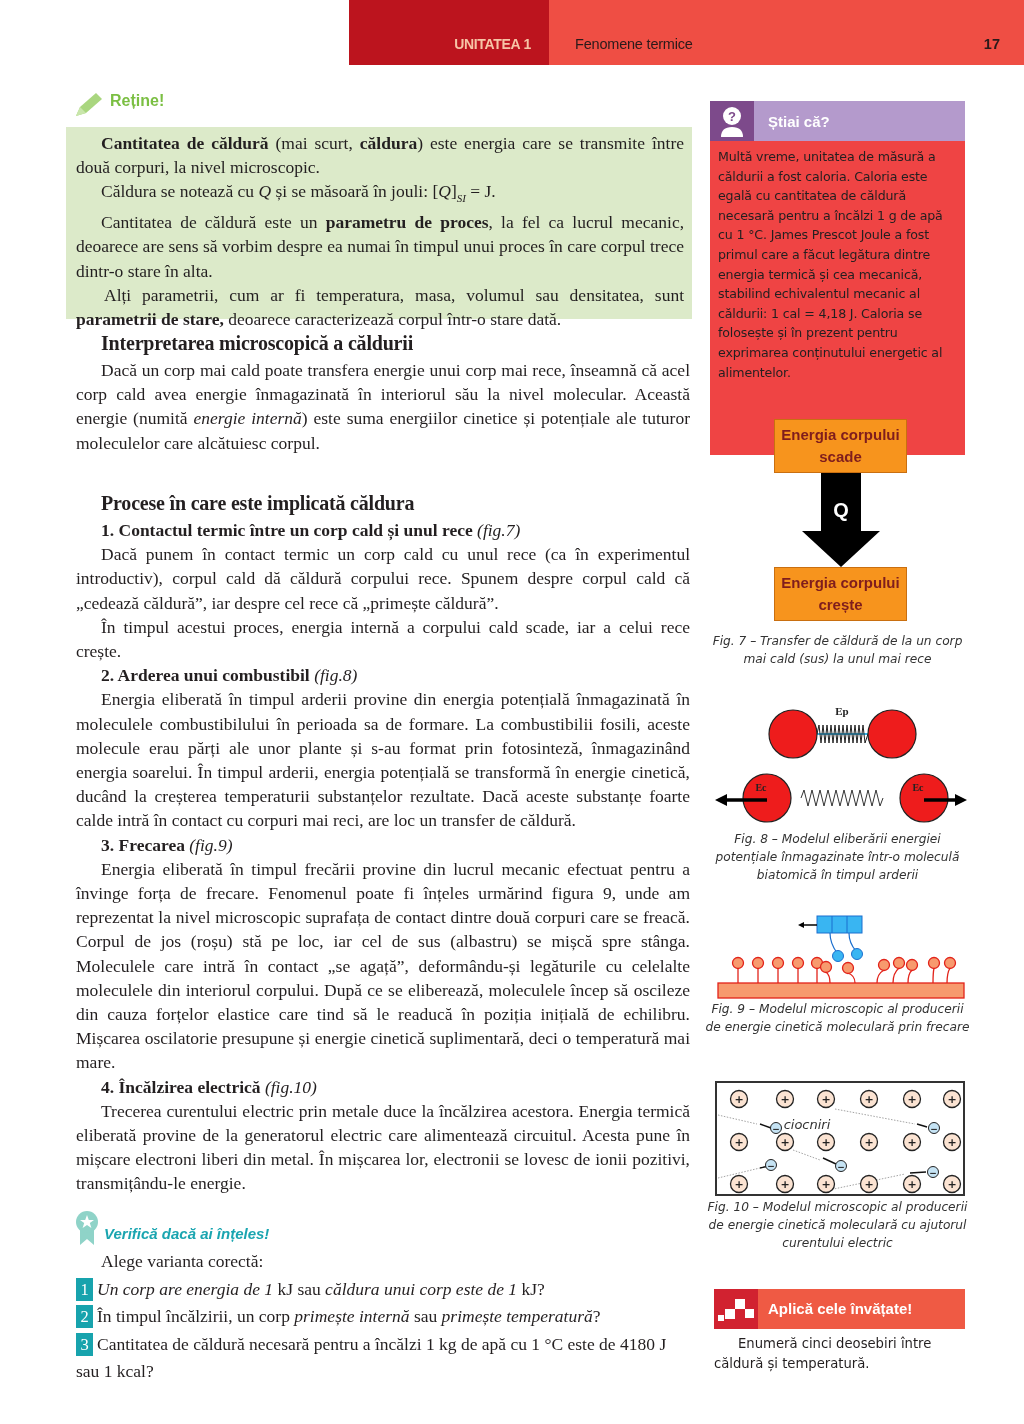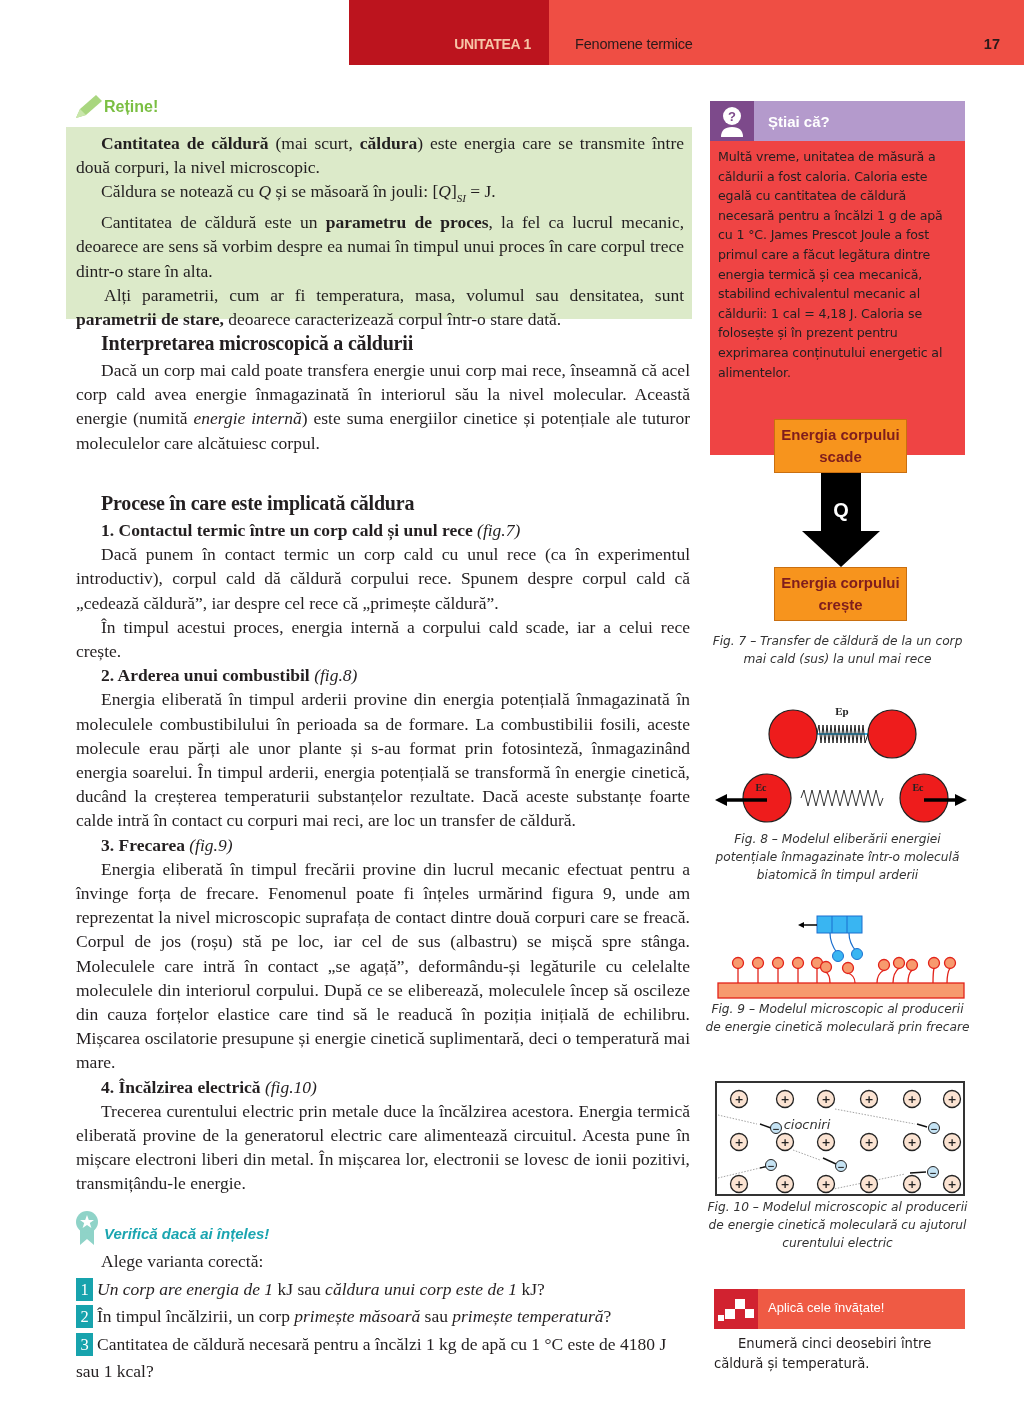--- a/index.html
+++ b/index.html
@@ -9,21 +9,21 @@
   
   .hdr { position: absolute; top: 0; left: 0; width: 1024px; height: 65px; }
   .hdr-unit { position: absolute; left: 349px; top: 0; width: 200px; height: 65px; background: #bc141e; }
   .hdr-topic { position: absolute; left: 549px; top: 0; width: 475px; height: 65px; background: #ef4e44; }
   .hdr-unit span { position: absolute; right: 18px; top: 36px; font-family: "Liberation Sans", sans-serif; font-weight: bold; font-size: 14px; color: #f7c4a6; letter-spacing: -0.3px; }
   .hdr-topic .t { position: absolute; left: 26px; top: 36px; font-family: "Liberation Sans", sans-serif; font-size: 14.5px; color: #2a1a1a; letter-spacing: -0.2px; }
   .hdr-topic .p { position: absolute; right: 24px; top: 36px; font-family: "Liberation Sans", sans-serif; font-weight: bold; font-size: 14.5px; color: #2a1a1a; }
 
   
   .main { position: absolute; left: 66px; top: 0; width: 626px; }
-  .retine-title { position: absolute; left: 8px; top: 92px; height: 30px; display: flex; align-items: center; }
+  .retine-title { position: absolute; left: 8px; top: 92px; height: 30px; display: flex; gap: 6px; }
   .retine-title .lbl { font-family: "Liberation Sans", sans-serif; font-weight: bold; color: #7bbf43; font-size: 16px; }
   .retine-box { position: absolute; left: 0; top: 127px; width: 626px; height: 192px; background: #dceac9; padding: 4px 8px 0 10px; font-size: 17.5px; line-height: 24.2px; text-align: justify; }
   .retine-box p { text-indent: 25px; }
   .retine-box p.ind2 { text-indent: 28px; }
 
   .sec { position: absolute; left: 10px; width: 614px; font-size: 17.5px; line-height: 24.2px; text-align: justify; }
   .sec p { text-indent: 25px; }
   .sec h2 { font-size: 20px; font-weight: bold; padding-left: 25px; line-height: 26px; margin-bottom: 2px; letter-spacing: -0.2px; }
   .sec h3 { font-size: 17.5px; font-weight: bold; padding-left: 25px; line-height: 24.2px; }
   .sec h3 i { font-weight: normal; }
@@ -39,21 +39,21 @@
   .stiai-hdr .lbl { position: absolute; left: 58px; top: 12px; color: #fff; font-family: "Liberation Sans", sans-serif; font-weight: bold; font-size: 15px; }
   .stiai-body { position: absolute; left: 710px; top: 141px; width: 255px; height: 314px; background: #ef4444; padding: 6px 6px 0 8px; font-family: "DejaVu Sans", sans-serif; font-size: 12.6px; line-height: 19.6px; color: #231f20; letter-spacing: -0.15px; }
 
   .fig { position: absolute; }
   .cap { position: absolute; left: 705px; width: 265px; text-align: center; font-family: "DejaVu Sans", sans-serif; font-style: italic; font-size: 12.2px; line-height: 18px; color: #333; }
 
   .box7 { position: absolute; left: 774px; width: 133px; height: 54px; background: #f7941d; border: 1px solid #c96f10; font-family: "Liberation Sans", sans-serif; font-weight: bold; font-size: 15px; color: #7f1d1d; text-align: center; line-height: 22px; padding-top: 4px; }
 
   .aplica-hdr { position: absolute; left: 714px; top: 1289px; width: 251px; height: 40px; background: #ef5a44; }
   .aplica-hdr .ico { position: absolute; left: 0; top: 0; width: 44px; height: 40px; background: #d12230; }
-  .aplica-hdr .lbl { position: absolute; left: 54px; top: 11px; color: #fff; font-family: "Liberation Sans", sans-serif; font-weight: normal; font-size: 13px; }
+  .aplica-hdr .lbl { position: absolute; left: 54px; top: 11px; color: #fff; font-family: "Liberation Sans", sans-serif; font-weight: bold; font-size: 15px; }
   .aplica-body { position: absolute; left: 714px; top: 1334px; width: 255px; font-family: "DejaVu Sans", sans-serif; font-size: 13.2px; line-height: 20px; text-indent: 24px; }
 </style>
 </head>
 <body>
 
 <div class="hdr">
   <div class="hdr-unit">
     <span>UNITATEA 1</span>
   </div>
   <div class="hdr-topic">
@@ -101,21 +101,21 @@
     <polygon points="6,18 6,35 13,29 20,35 20,18" fill="#8fd3c8"></polygon>
     <circle cx="13" cy="12" r="11" fill="#8fd3c8"></circle>
     <polygon points="13,5 14.8,10 20,10 15.8,13 17.4,18 13,15 8.6,18 10.2,13 6,10 11.2,10" fill="#ffffff"></polygon>
   </svg>
   <span class="lbl">Verifică dacă ai înțeles!</span>
 </div>
 <div class="verif">
   <div class="intro">Alege varianta corectă:</div>
   <div id="qlist">
       <div class="q"><span class="num">1</span><i>Un corp are energia de 1 </i><span>kJ sau </span><i>căldura unui corp este de 1 </i><span>kJ?</span></div>
-      <div class="q"><span class="num">2</span><span>În timpul încălzirii, un corp </span><i>primește măsoară</i><span> sau </span><i>primește temperatură</i><span>?</span></div>
+      <div class="q"><span class="num">2</span><span>În timpul încălzirii, un corp </span><i>primește internă</i><span> sau </span><i>primește temperatură</i><span>?</span></div>
       <div class="q"><span class="num">3</span><span>Cantitatea de căldură necesară pentru a încălzi 1 kg de apă cu 1 °C este de 4180 J sau 1 kcal?</span></div>
     </div>
 </div>
 
 <div class="stiai-hdr">
   <div class="ico">
     <svg width="44" height="40" viewBox="0 0 44 40">
       <circle cx="22" cy="15" r="9" fill="#ffffff"></circle>
       <path d="M11,36 Q11,26 22,26 Q33,26 33,36 Z" fill="#ffffff"></path>
       <text x="22" y="20" text-anchor="middle" font-family="Liberation Sans, sans-serif" font-weight="bold" font-size="13" fill="#7d4a8b">?</text>

